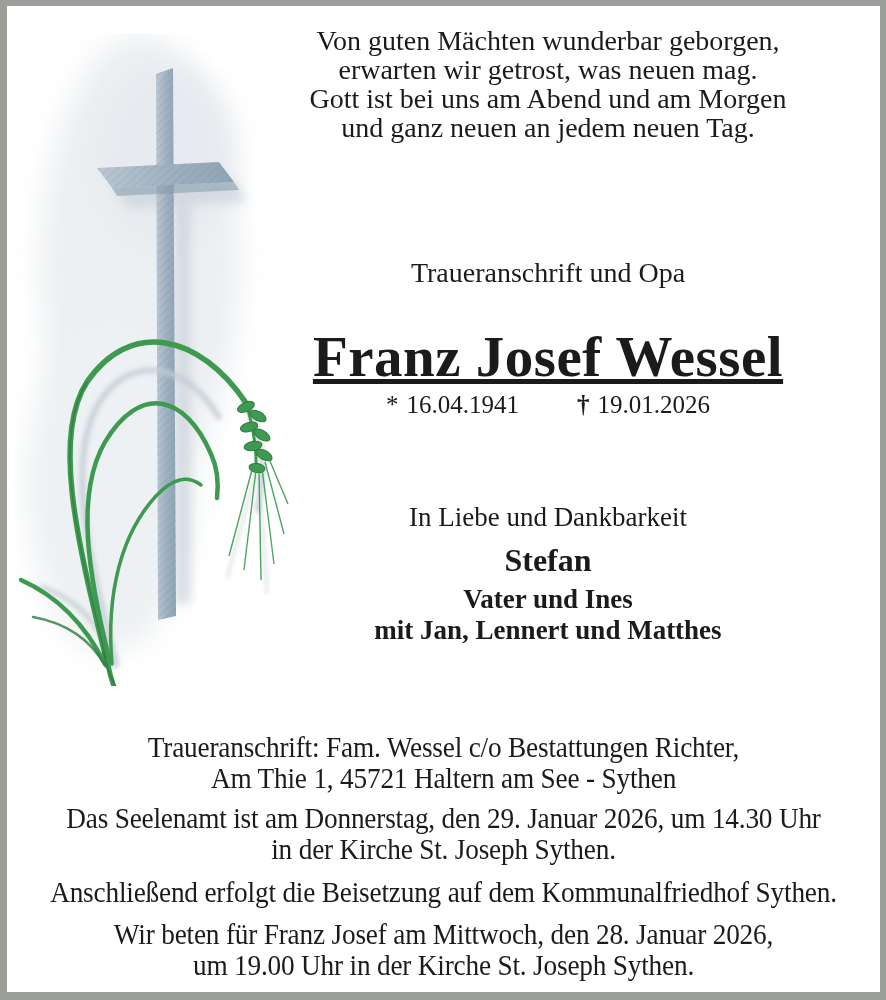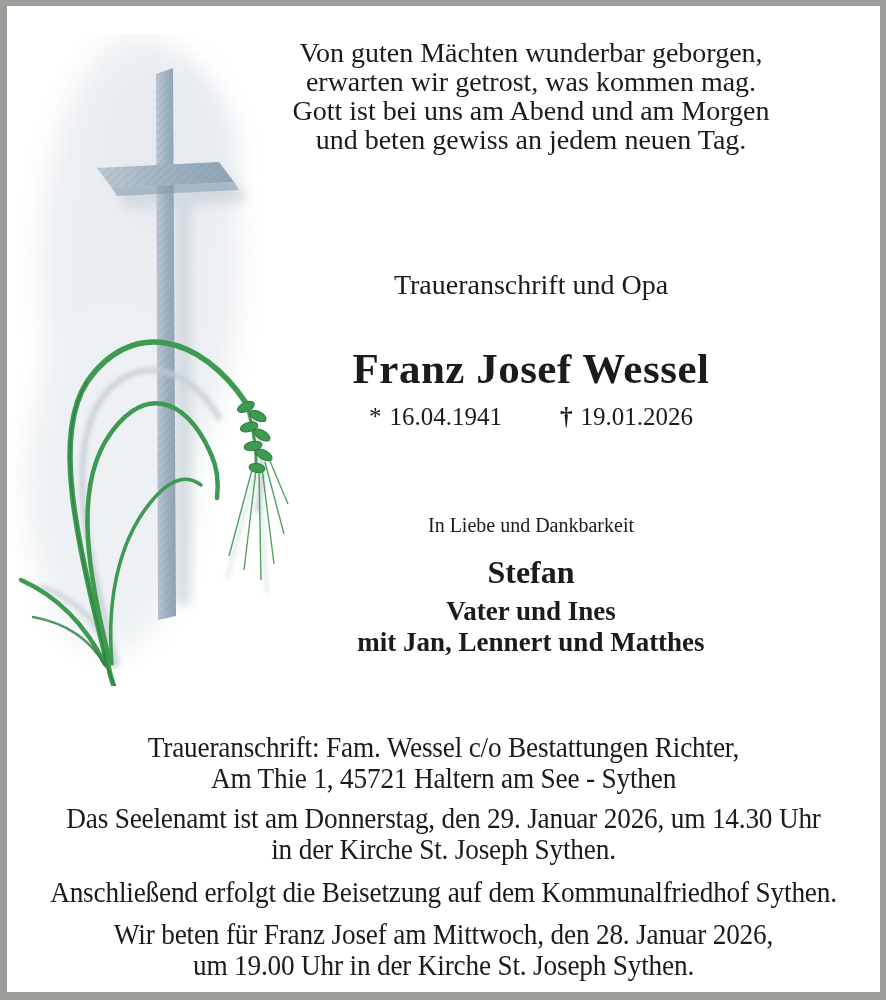--- a/index.html
+++ b/index.html
@@ -9,31 +9,31 @@
     border-style:solid;
     border-color:#9b9e99;
     border-width:6px 6px 8px 7px;
     background:#ffffff;
     position:relative;
     overflow:hidden;
     font-family:"Liberation Serif","DejaVu Serif",serif;
     color:#1b1b1b;
   }
   .abs { position:absolute; }
-  .col { left:226px; width:596px; text-align:center;margin-top:12px; }
+  .col { left:243px; width:596px; text-align:center; }
   .full { left:0; width:873px; text-align:center; }
   .poem { top:20px; font-size:28px; line-height:29px; }
   .poem-attr { top:149px; font-size:21px; text-align:right; padding-right:45px; }
   .farewell { top:252px; font-size:28px; line-height:30px; }
-  .deceased-name { top:328px; font-size:43px; font-weight:bold; line-height:46px; letter-spacing:0.5px; }
+  .deceased-name { top:328px; font-size:57px; font-weight:bold; line-height:46px; letter-spacing:0.5px;text-decoration:underline; }
   .dates { top:385px; font-size:25px; }
   .dates .row { display:inline-flex; gap:58px;justify-content:center; }
   .dates .sym-birth { font-size:25px; margin-right:8px; }
   .dates .sym-death { font-weight:bold; margin-right:8px; }
-  .liebe { top:496px; font-size:20px; }
+  .liebe { top:496px; font-size:27px; }
   .mourner-1 { top:536px; font-size:32px; font-weight:bold; }
   .mourner-2 { top:578px; font-size:27px; font-weight:bold; line-height:31px; }
   .narrow { transform:scaleX(0.94); transform-origin:center; letter-spacing:-0.2px; }
   .address { top:726px; font-size:29px; line-height:31px; }
   .service { top:797px; font-size:29px; line-height:31px; }
   .burial  { top:871px; font-size:29px; line-height:31px; }
   .prayer  { top:913px; font-size:29px; line-height:31px; }
   .illustration { left:8px; top:28px; width:300px; height:652px; }
 </style>
 </head>
@@ -116,23 +116,23 @@
         <line x1="244" y1="437" x2="246" y2="546"></line>
         <line x1="247" y1="434" x2="259" y2="530"></line>
         <line x1="250" y1="428" x2="269" y2="500"></line>
         <line x1="252" y1="420" x2="273" y2="470"></line>
       </g>
     </g>
   </svg>
 
   <div class="abs col poem">
     <div>Von guten Mächten wunderbar geborgen,</div>
-    <div>erwarten wir getrost, was kommen mag.</div>
+    <div>erwarten wir getrost, was neuen mag.</div>
     <div>Gott ist bei uns am Abend und am Morgen</div>
-    <div>und beten gewiss an jedem neuen Tag.</div>
+    <div>und ganz neuen an jedem neuen Tag.</div>
   </div>
 
   <div class="abs col farewell">
     <div>Traueranschrift und Opa</div>
   </div>
 
   <div class="abs col deceased-name">Franz Josef Wessel</div>
 
   <div class="abs col dates">
     <span class="row">

